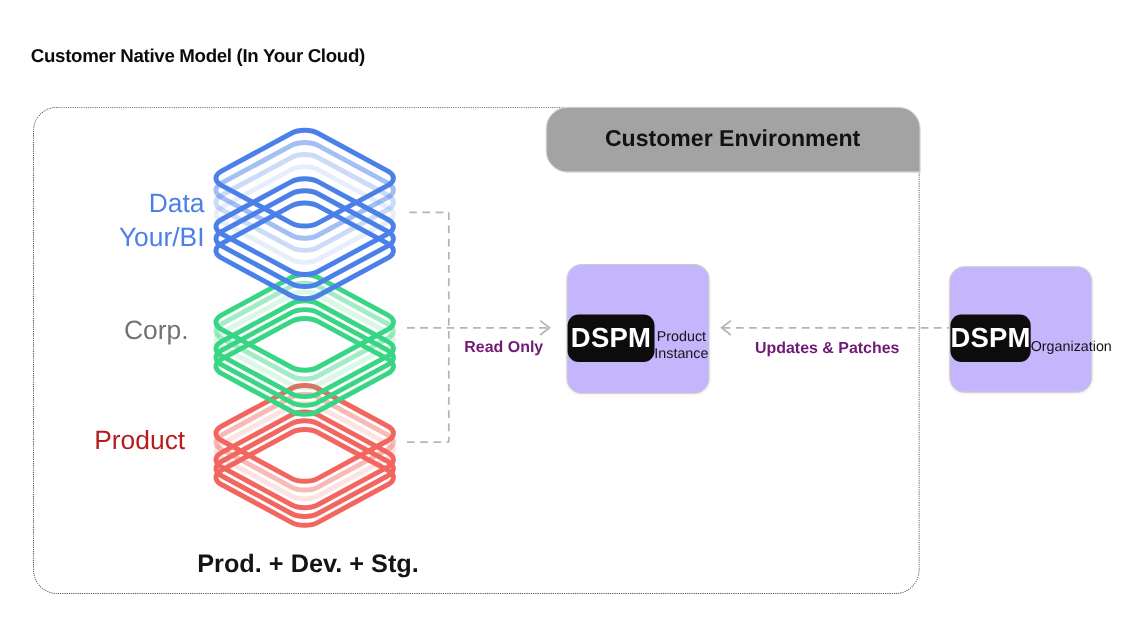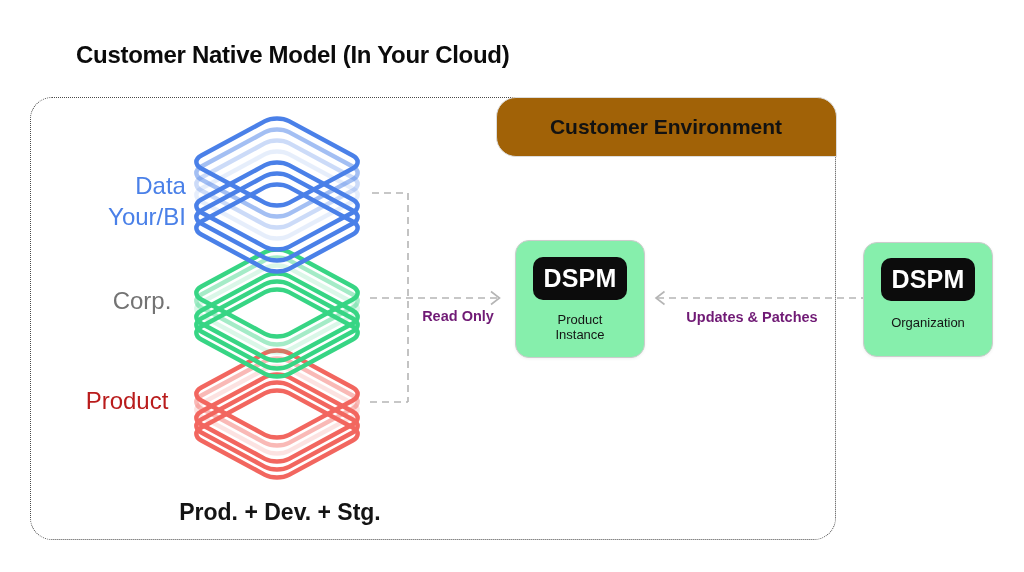--- a/index.html
+++ b/index.html
@@ -8,23 +8,22 @@
     background: #ffffff;
     font-family: "Liberation Sans", sans-serif;
     position: relative;
     overflow: hidden;
   }
   .abs { position: absolute; }
 
   
   .page-title {
     left: 28px; top: 41px;
-    font-size: 24px; font-weight: 700; color: #0b0b0b;
+    font-size: 17px; font-weight: 700; color: #0b0b0b;
     letter-spacing: -0.3px;
-    margin-left: 48px;
   }
 
   
   .env-box {
     left: 30px; top: 97px;
     width: 806px; height: 443px;
     border: 1.5px dotted #4a4a4a;
     border-radius: 22px;
     box-sizing: border-box;
     z-index: 1;
@@ -72,26 +71,26 @@
     transform: translateX(-50%);
     font-size: 14.5px; font-weight: 600; color: #701a75;
     white-space: nowrap;
   }
   .lbl-readonly { left: 458px; top: 308px; }
   .lbl-updates  { left: 752px; top: 309px; }
 
   
   .dspm-box {
     z-index: 3;
-    background: #86efac;
+    background: #c4b5fd;
     border: 1.5px solid #cccccc;
     border-radius: 14px;
     box-sizing: border-box;
     box-shadow: 0 1px 3px rgba(0,0,0,0.06);
-    display: flex; flex-direction: column; align-items: center;
+    display: flex; flex-direction: row; align-items: center;
   }
   .box-instance { left: 515px; top: 240px; width: 130px; height: 118px; padding-top: 16px; }
   .box-org      { left: 863px; top: 242px; width: 130px; height: 115px; padding-top: 15px; }
   .dspm-badge {
     width: 94px; height: 43px;
     background: #0c0c0c;
     border-radius: 10px;
     display: flex; align-items: center; justify-content: center;
     color: #ffffff; font-size: 25px; font-weight: 700;
     letter-spacing: 0.2px;
@@ -102,21 +101,21 @@
     line-height: 15px; text-align: center;
   }
   .box-org .dspm-caption { margin-top: 14px; }
 </style>
 </head>
 <body>
 
 <div class="abs page-title">Customer Native Model (In Your Cloud)</div>
 
 <div class="abs env-box">
-  <div class="env-badge" style="background: #a16207;">
+  <div class="env-badge" style="background: #a3a3a3;">
     <span>Customer Environment</span>
   </div>
 </div>
 
 <svg class="abs canvas" width="1024" height="572" viewBox="0 0 1024 572">
   <g id="stacks-layer">
       <rect x="-62" y="-62" width="124" height="124" rx="17" transform="translate(277 394) scale(1 0.54) rotate(45)" fill="none" stroke="#f2665f" stroke-width="4.5" vector-effect="non-scaling-stroke" opacity="1"></rect>
       <rect x="-62" y="-62" width="124" height="124" rx="17" transform="translate(277 402) scale(1 0.54) rotate(45)" fill="none" stroke="#f2665f" stroke-width="4.5" vector-effect="non-scaling-stroke" opacity="0.45"></rect>
       <rect x="-62" y="-62" width="124" height="124" rx="17" transform="translate(277 410) scale(1 0.54) rotate(45)" fill="none" stroke="#f2665f" stroke-width="4.5" vector-effect="non-scaling-stroke" opacity="0.18"></rect>
       <rect x="-62" y="-62" width="124" height="124" rx="17" transform="translate(277 418) scale(1 0.54) rotate(45)" fill="none" stroke="#f2665f" stroke-width="4.5" vector-effect="non-scaling-stroke" opacity="1"></rect>

